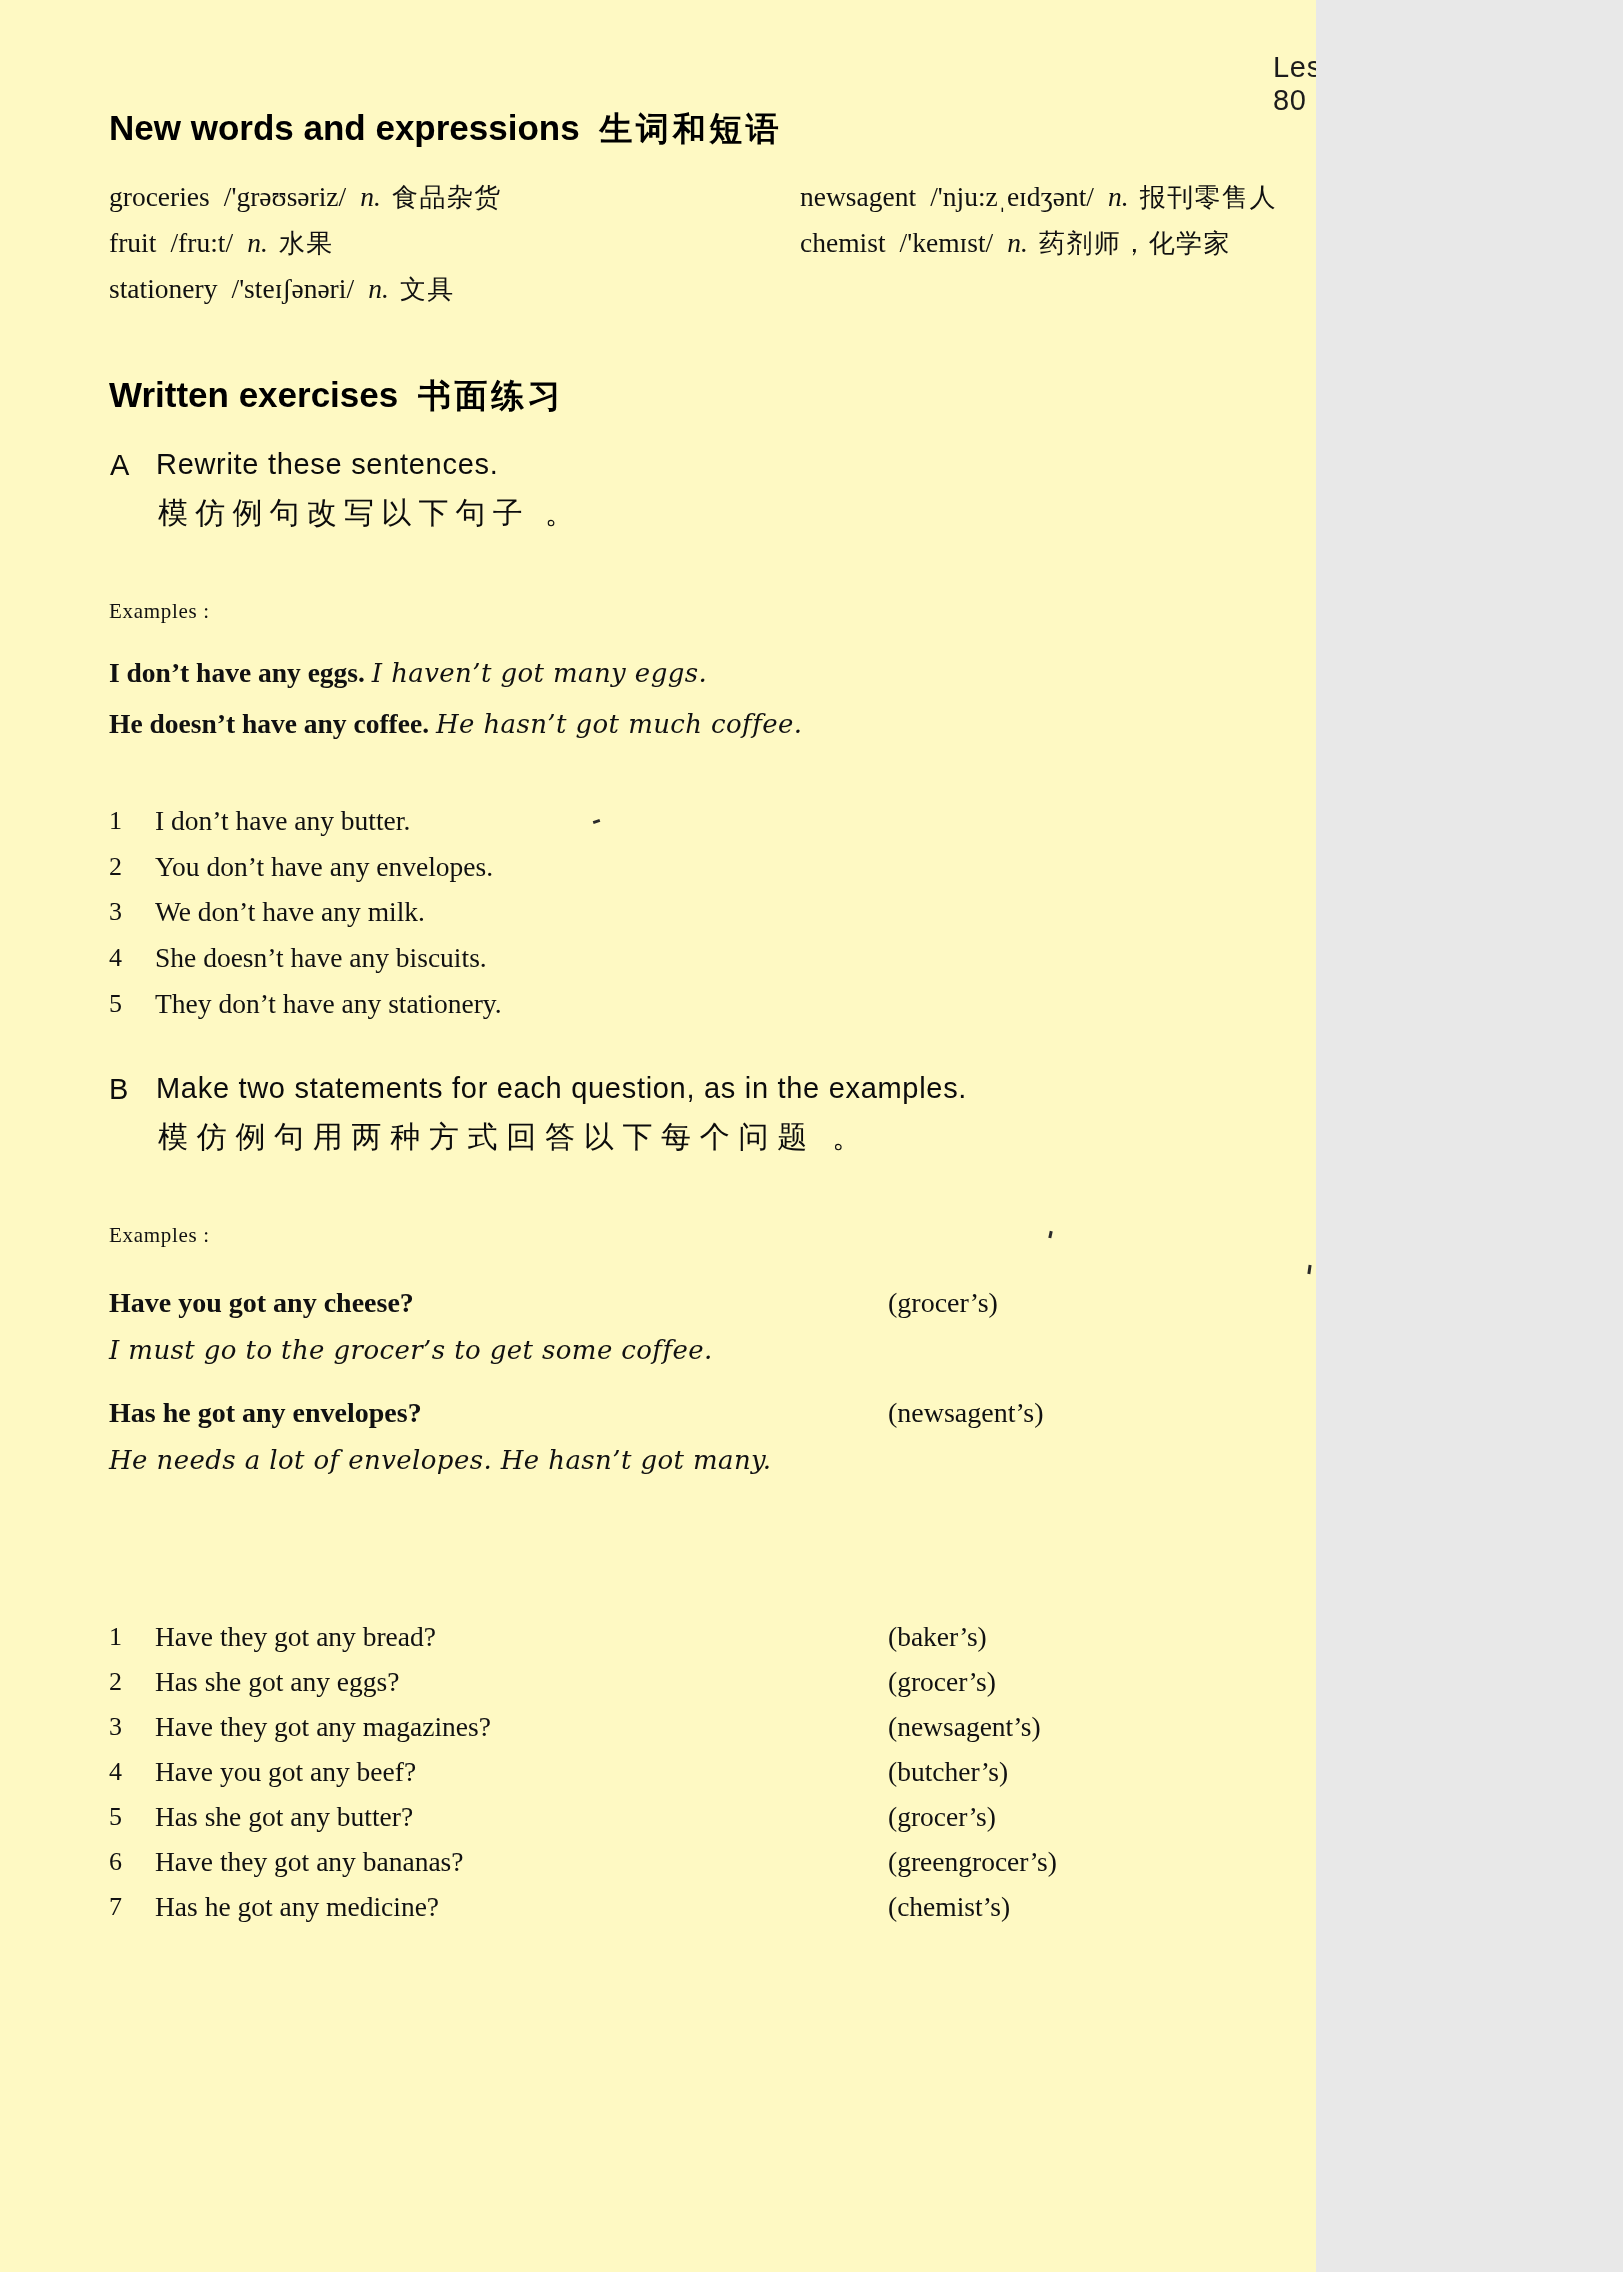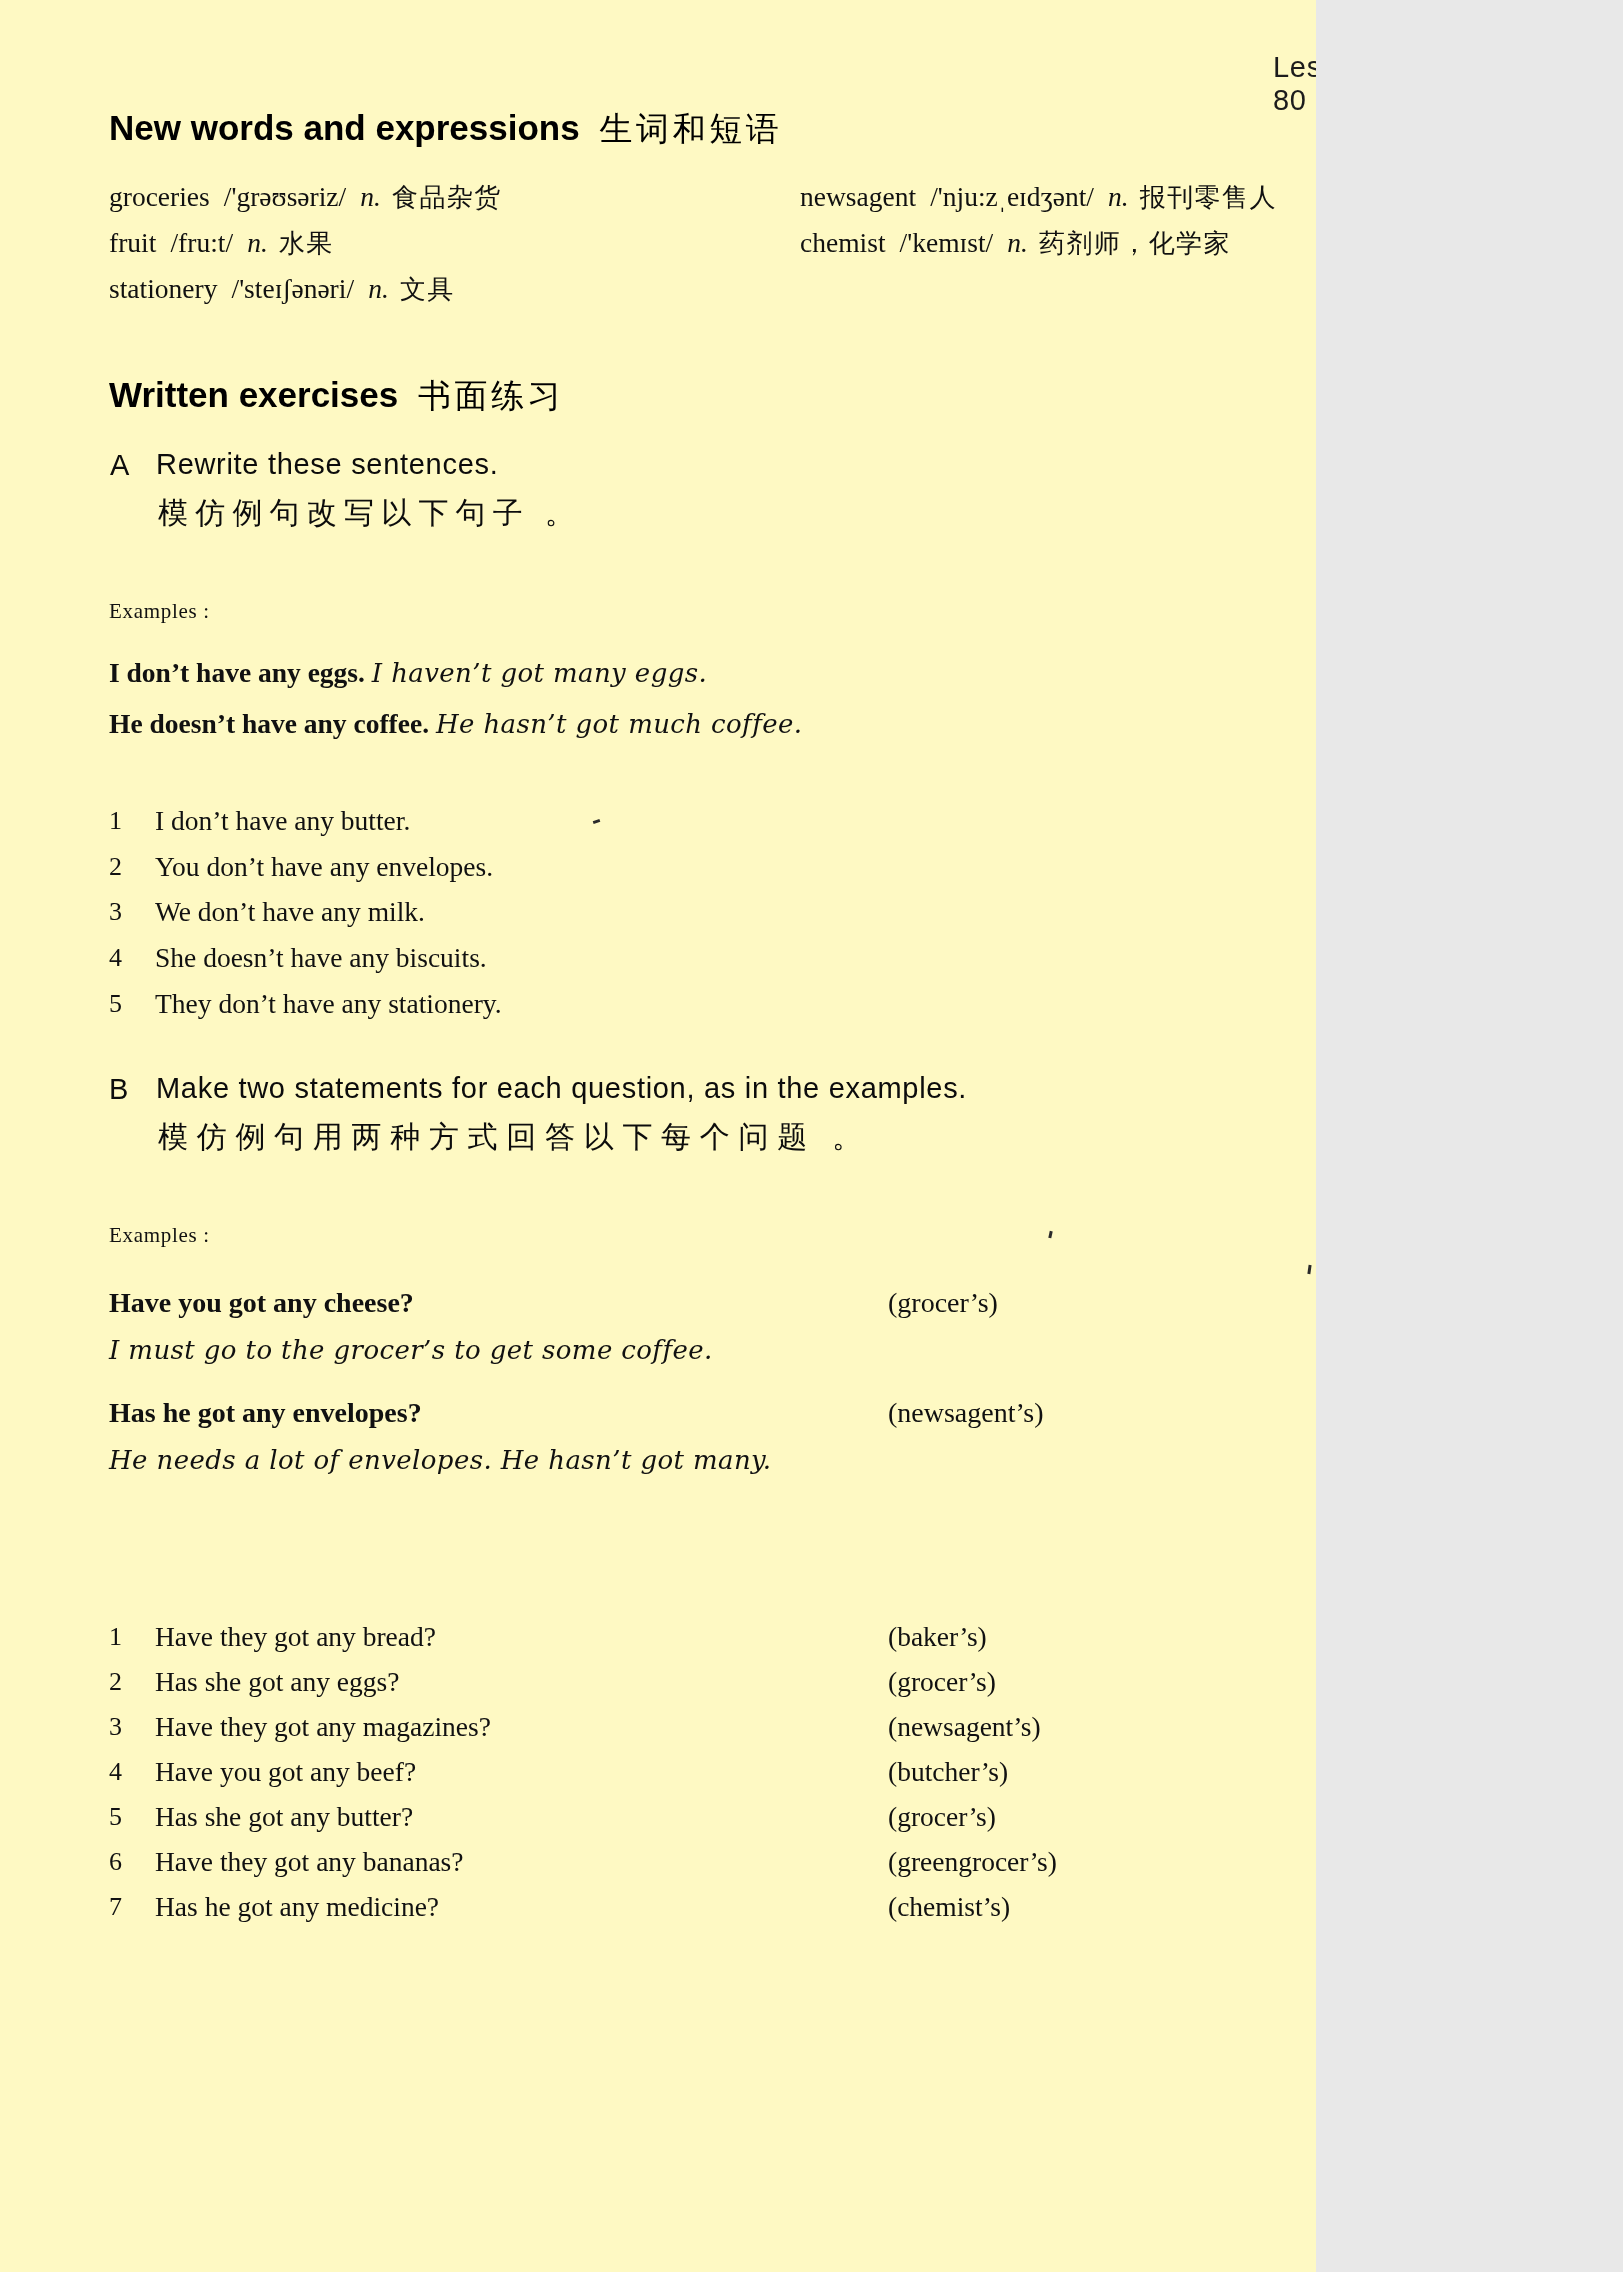--- a/index.html
+++ b/index.html
@@ -6,21 +6,21 @@
   .page{position:relative;width:1316px;height:2273px;background:#fef9c3;color:#111;
         font-family:"Liberation Serif",serif;overflow:hidden;}
   .abs{position:absolute;}
 
   
   .lesson{left:1273px;top:51px;font-family:"Liberation Sans",sans-serif;font-size:29px;
           color:#1c1c1c;letter-spacing:0.7px;}
 
   
   .heading{font-family:"Liberation Sans",sans-serif;font-weight:700;font-size:35px;color:#000;}
-  .heading .h-zh{font-weight:400;font-size:33px;letter-spacing:3.6px;margin-left:10px;}
+  .heading .h-zh{font-weight:700;font-size:33px;letter-spacing:3.6px;margin-left:10px;}
   .nw{left:109px;top:107px;}
   .we{left:109px;top:374px;}
 
   
   .vocab{font-size:27.5px;line-height:27.5px;}
   .vocab .entry{margin-bottom:17.4px;white-space:nowrap;}
   .vocab .pos{font-style:italic;margin:0 4.3px 0 7.2px;}
   .vocab .phon{margin-left:7.2px;}
   .vocab .zh{font-size:26px;letter-spacing:1.4px;}
   .vl{left:109px;top:183px;}

